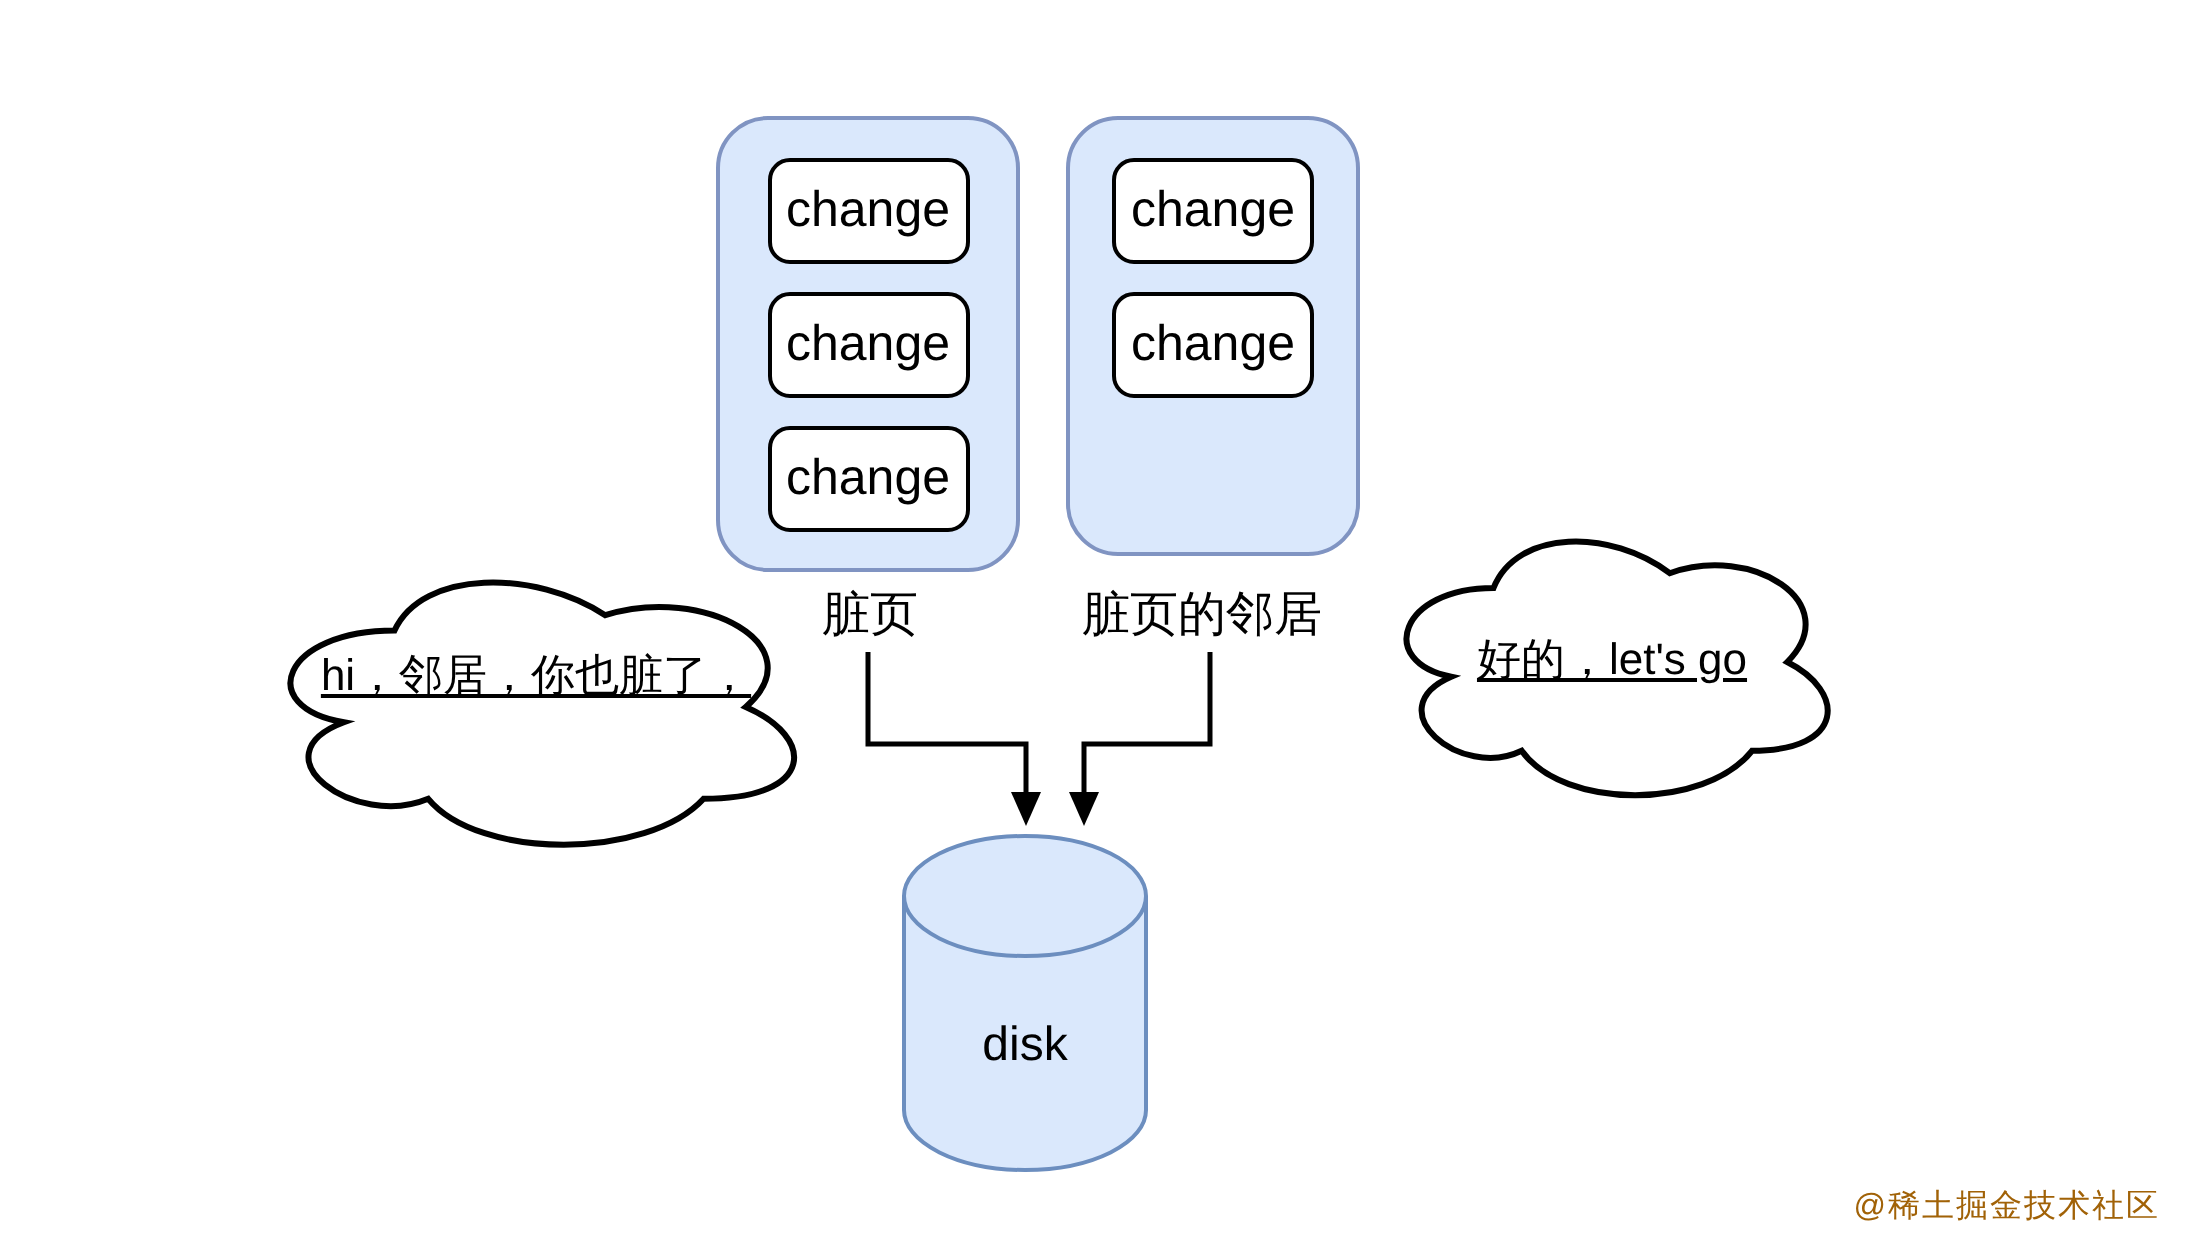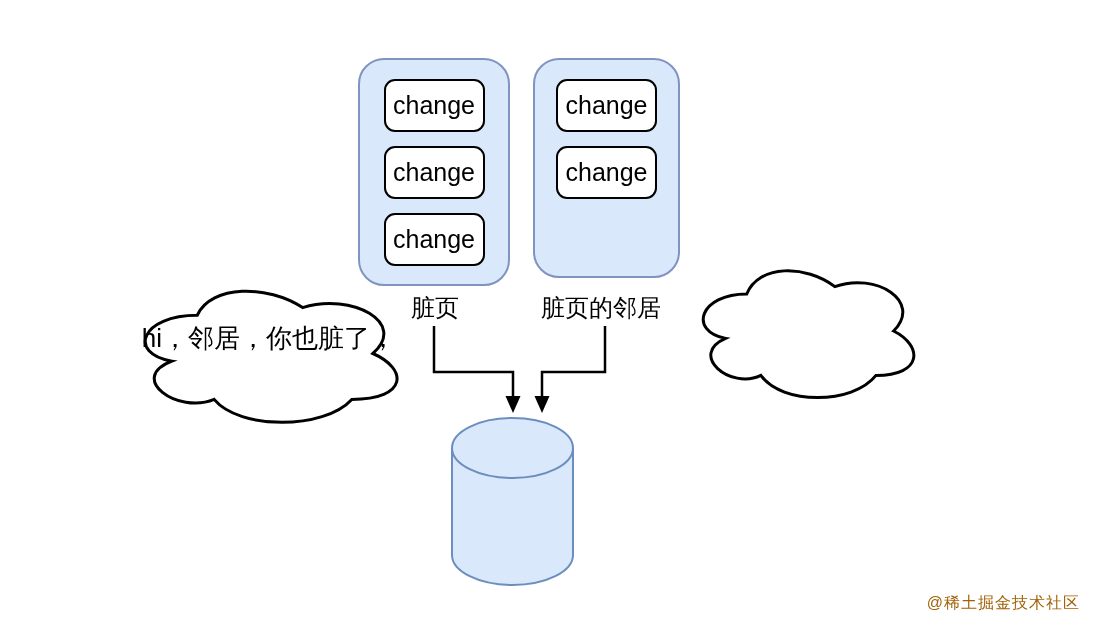--- a/index.html
+++ b/index.html
@@ -54,24 +54,25 @@
     font-size: 24px;
     color: #000000;
     text-align: center;
     line-height: 30px;
   }
   #dirty-label { left: 355px; top: 293px; width: 160px; }
   #neighbor-label { left: 521px; top: 293px; width: 160px; }
   #disk-label { left: 452px; top: 508px; width: 121px; }
   .cloud-text {
     position: absolute;
-    font-size: 26px;
+    font-size: 22px;
     color: #000000;
-    text-align: right;
+    text-align: center;
     line-height: 30px;
+    text-decoration: underline;
   }
   #left-cloud-text { left: 140px; top: 323px; width: 256px; }
   #right-cloud-text { left: 696px; top: 315px; width: 220px; }
   #watermark {
     position: absolute;
     right: 18px;
     bottom: 16px;
     font-size: 16px;
     color: #a16207;
     letter-spacing: 1px;
@@ -127,17 +128,19 @@
     <div class="change-box">change</div>
     <div class="change-box">change</div>
   </div>
 
   <div id="dirty-label" class="shape-label">脏页</div>
   <div id="neighbor-label" class="shape-label">脏页的邻居</div>
 
   <div id="left-cloud-text" class="cloud-text">
     <div>hi，邻居，你也脏了，</div>
   </div>
+  <div id="right-cloud-text" class="cloud-text">好的，let's go</div>
 
+  <div id="disk-label" class="shape-label">disk</div>
 
   <div id="watermark">@稀土掘金技术社区</div>
 
 </div>
 
 </body></html>

